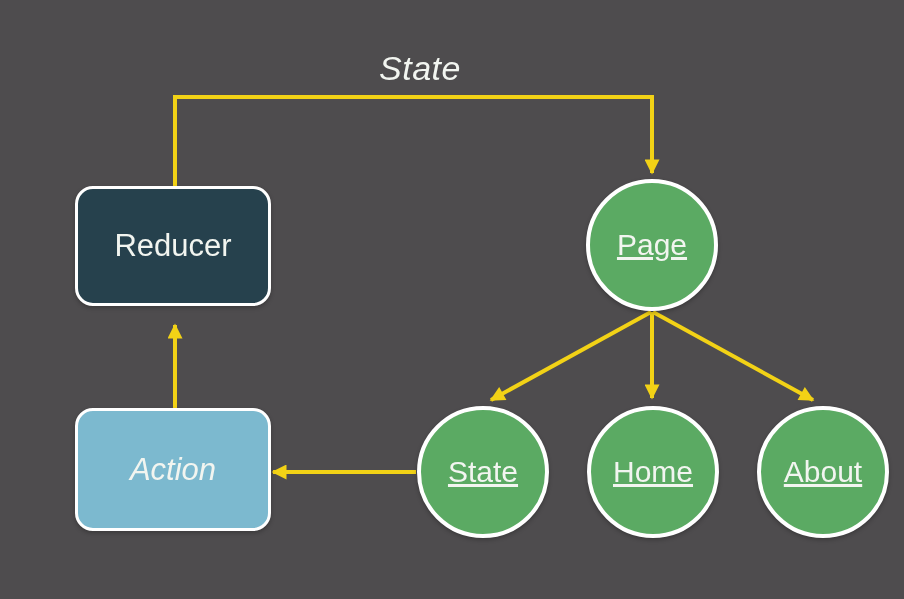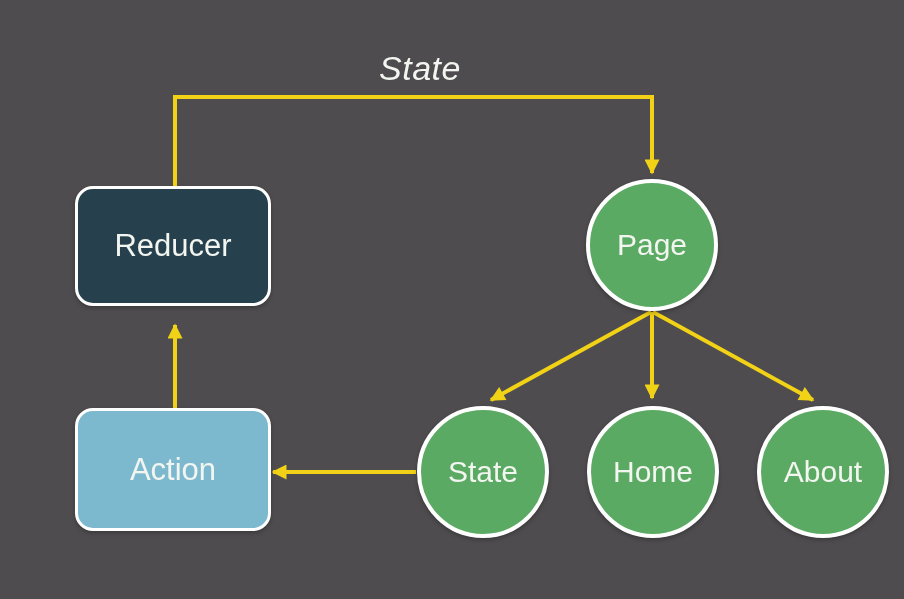--- a/index.html
+++ b/index.html
@@ -60,29 +60,31 @@
   .node-reducer {
     left: 75px;
     top: 186px;
     background: var(--reducer-fill, #26414d);
   }
   .node-action {
     left: 75px;
     top: 408px;
     height: 117px;
     background: var(--action-fill, #7cb9cf);
+    font-style: italic;
   }
   .node-circle {
     width: 132px;
     height: 132px;
     border: 4px solid var(--node-border, #ffffff);
     border-radius: 50%;
     background: var(--circle-fill, #5baa63);
     font-size: 30px;
     box-sizing: border-box;
+    text-decoration: underline;
   }
   .node-page  { left: 586px; top: 179px; }
   .node-menu  { left: 417px; top: 406px; }
   .node-home  { left: 587px; top: 406px; }
   .node-about { left: 757px; top: 406px; }
 </style>
 </head>
 <body>
 
 <div class="canvas">

